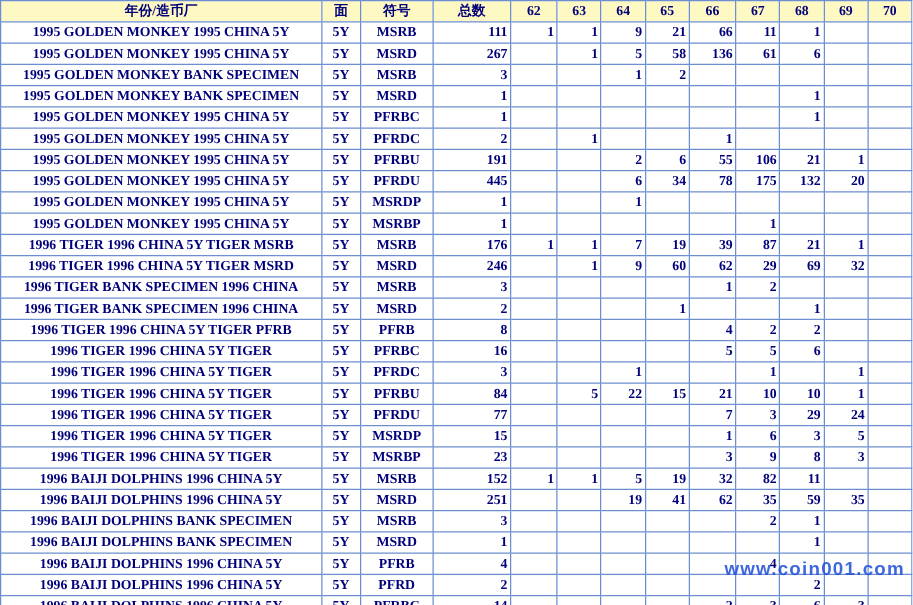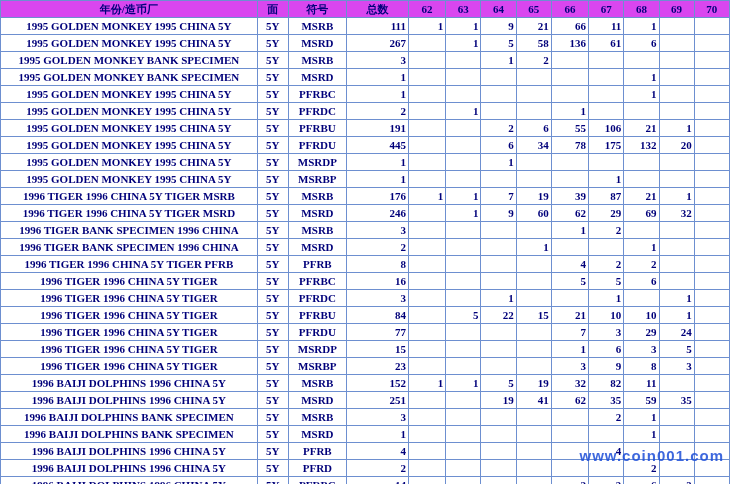--- a/index.html
+++ b/index.html
@@ -32,21 +32,21 @@
     height: 16px;
     line-height: 15px;
     font-size: 11px;
     font-weight: bold;
     color: #00007a;
     white-space: nowrap;
     overflow: hidden;
     font-family: "Liberation Serif", serif;
   }
   thead th {
-    background: #d946ef;
+    background: #fef9c3;
     text-align: center;
     color: #00007a;
     font-weight: bold;
     border: 1px solid #6d8fd0;
   }
   th.hdr-desc {
     text-align: center;
   }
   td.desc {
     text-align: center;

